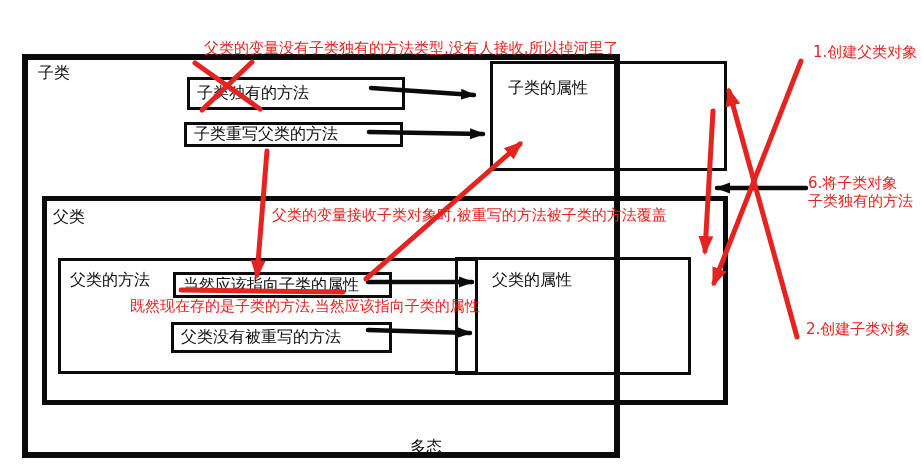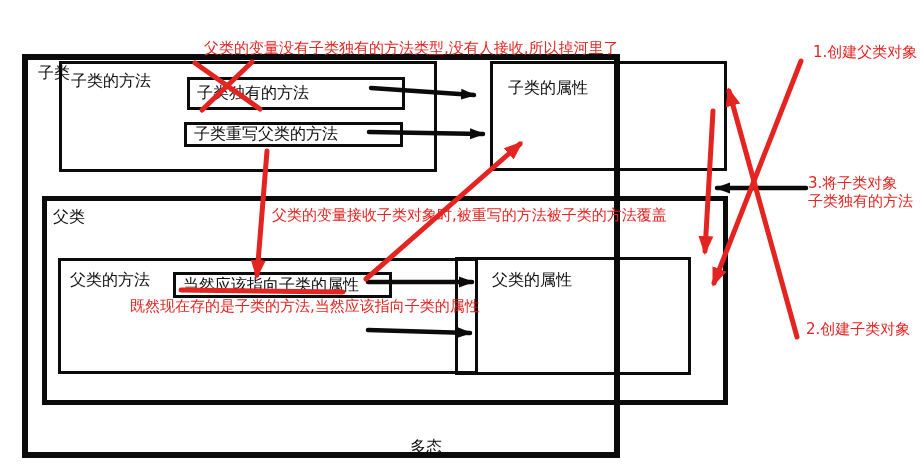--- a/index.html
+++ b/index.html
@@ -32,23 +32,20 @@
 </style>
 </head>
 <body>
 
 <div class="stage">
 
   <div class="box box-thick" style="left:22px;top:18px;width:598px;height:404px;margin-top:36px;">
     <span class="corner-label" style="left:10px;top:3px;">子类</span>
   </div>
 
-  <div class="box" style="left:59px;top:61px;width:378px;height:111px;">
-    <span class="corner-label" style="left:9px;top:7px;">子类的方法</span>
-  </div>
 
   <div class="box method-box" style="left:187px;top:77px;width:218px;height:33px;">
     <span>子类独有的方法</span>
   </div>
 
   <div class="box method-box" style="left:184px;top:122px;width:219px;height:25px;">
     <span>子类重写父类的方法</span>
   </div>
 
   <div class="box" style="left:468px;top:61px;width:237px;height:110px;margin-left:22px;">
@@ -60,35 +57,38 @@
   </div>
 
   <div class="box" style="left:58px;top:258px;width:420px;height:116px;">
     <span class="corner-label" style="left:9px;top:9px;">父类的方法</span>
   </div>
 
   <div class="box method-box" style="left:173px;top:272px;width:219px;height:26px;">
     <span>当然应该指向子类的属性</span>
   </div>
 
+  <div class="box method-box" style="left:171px;top:322px;width:221px;height:31px;">
+    <span>父类没有被重写的方法</span>
+  </div>
 
   <div class="box" style="left:455px;top:257px;width:236px;height:118px;padding-left:44px;">
     <span class="attr-label" style="left:34px;top:10px;">父类的属性</span>
   </div>
 
   <div class="red-note" style="left:204px;top:39px;">父类的变量没有子类独有的方法类型,没有人接收,所以掉河里了</div>
 
   <div class="red-note" style="left:272px;top:206px;">父类的变量接收子类对象时,被重写的方法被子类的方法覆盖</div>
 
   <div class="red-note" style="left:130px;top:297px;">既然现在存的是子类的方法,当然应该指向子类的属性</div>
 
   <div class="red-note" style="left:813px;top:43px;">1.创建父类对象</div>
 
   <div class="red-note" style="left:808px;top:174px;">
-    <div>3.将子类对象</div>
+    <div>6.将子类对象</div>
     <div>子类独有的方法</div>
   </div>
 
   <div class="red-note" style="left:806px;top:320px;">2.创建子类对象</div>
 
   <div class="caption" style="left:410px;top:437px;font-family:Liberation Mono, monospace;">多态</div>
 
   <svg class="overlay" width="922" height="476" viewBox="0 0 922 476" style="color:var(--red);">
     <defs>
       <marker id="mb" markerUnits="userSpaceOnUse" markerWidth="17" markerHeight="14" refX="13" refY="6.5" orient="auto">

